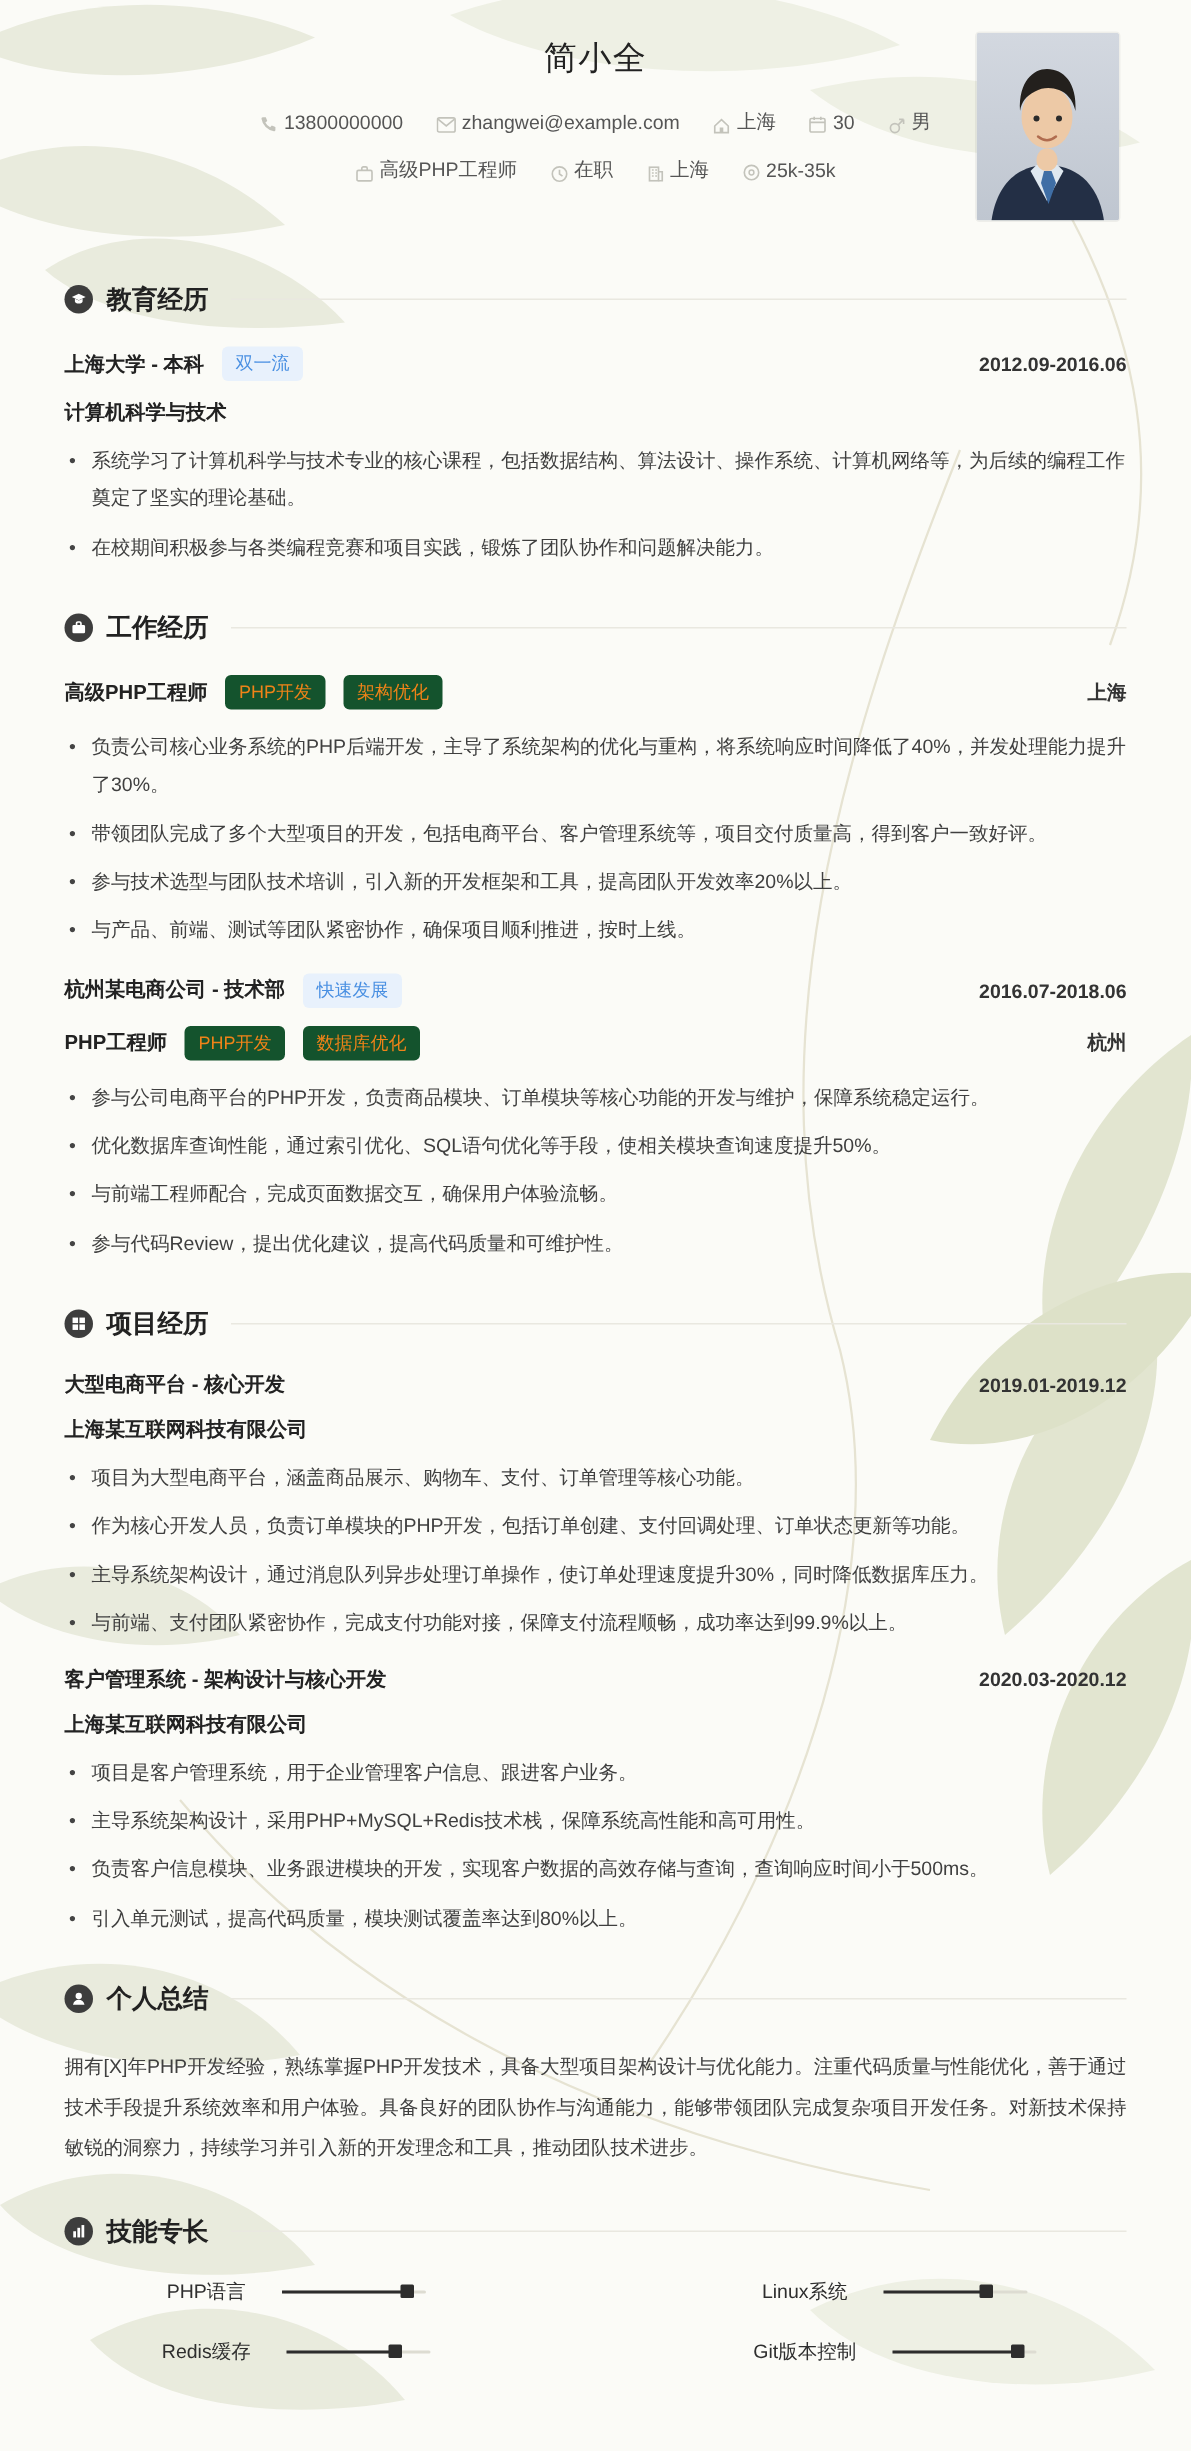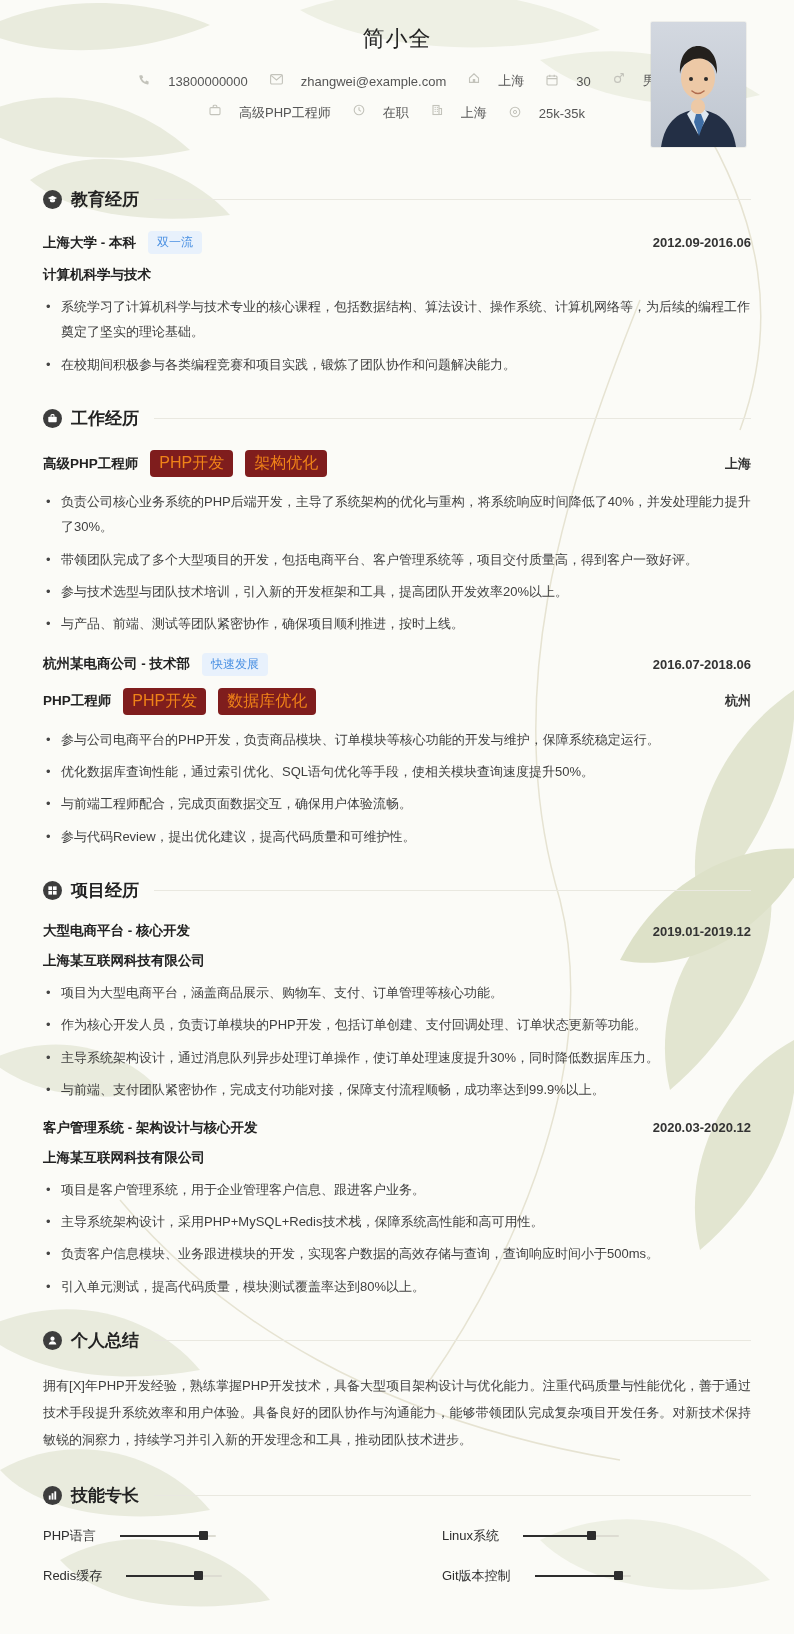--- a/index.html
+++ b/index.html
@@ -10,50 +10,50 @@
     color:#333;
   }
   
   .deco{position:absolute;inset:0;z-index:0;pointer-events:none;}
   .page{position:relative;z-index:1;padding:14px 43px 0 43px;}
 
   
   .header{position:relative;text-align:center;padding-top:4px;min-height:140px;}
   .name{font-size:22px;font-weight:400;color:#222;margin:6px 0 18px 0;letter-spacing:1px;}
   .contact-row{display:flex;justify-content:center;align-items:center;gap:22px;margin-bottom:14px;font-size:13px;color:#555;}
-  .ci{display:inline-flex;align-items:flex-start;gap:18px;white-space:nowrap;}
+  .ci{display:inline-flex;align-items:flex-end;gap:4px;white-space:nowrap;}
   .ci svg{flex:0 0 auto;}
   .photo{position:absolute;top:8px;right:5px;width:95px;height:125px;border-radius:2px;overflow:hidden;box-shadow:0 0 0 1px rgba(0,0,0,.05);}
 
   
   .sec-head{display:flex;align-items:center;gap:9px;margin:30px 0 20px 0;}
   .sec-ico{width:19px;height:19px;border-radius:50%;background:#3d3d3d;display:inline-flex;align-items:center;justify-content:center;flex:0 0 auto;}
   .sec-title{font-size:17px;font-weight:700;color:#222;margin:0;white-space:nowrap;}
   .rule{flex:1;height:1px;background:#e9e8e0;margin-left:6px;}
 
   
   .entry{margin-bottom:16px;}
   .erow{display:flex;justify-content:space-between;align-items:center;margin-bottom:12px;}
   .erow .left{display:flex;align-items:center;gap:12px;}
   .etitle{font-size:13.5px;font-weight:700;color:#222;}
   .date{font-size:13px;font-weight:700;color:#333;}
   .loc{font-size:13px;font-weight:700;color:#333;}
   .badge{font-size:12px;padding:3px 9px;border-radius:4px;background:#e8f1fc;color:#4a90e2;}
-  .tag{font-size:16px;padding:3px 9px;border-radius:4px;background:#7f1d1d;color:#f08318;}
+  .tag{font-size:12px;padding:3px 9px;border-radius:4px;background:#14532d;color:#f08318;}
   .subtitle{font-size:13.5px;font-weight:700;color:#222;margin-bottom:10px;}
   ul.blist{list-style:none;margin:0;padding:0;}
   ul.blist li{position:relative;padding-left:18px;font-size:13px;line-height:1.95;color:#3f3f3f;margin-bottom:7px;}
   ul.blist li::before{content:"•";position:absolute;left:3px;top:0;color:#444;}
 
   
   .summary-text{font-size:13px;line-height:2.1;color:#3f3f3f;margin:0;text-align:justify;}
 
   
   .skills-grid{display:grid;grid-template-columns:1fr 1fr;column-gap:90px;row-gap:22px;margin-top:4px;}
-  .skill{display:flex;align-items:center;gap:24px;}
+  .skill{display:flex;align-items:center;gap:24px;justify-content:center;}
   .skill-name{font-size:13px;color:#2e2e2e;white-space:nowrap;}
   .track{position:relative;width:96px;height:2px;background:#dddcd2;border-radius:1px;flex:0 0 auto;}
   .fill{position:absolute;left:0;top:0;height:2px;background:#2d2d2d;}
   .knob{position:absolute;right:-4px;top:-4px;width:9px;height:9px;background:#2d2d2d;border-radius:1px;}
 </style>
 </head>
 <body>
 
 <svg class="deco" viewBox="0 0 794 1634" xmlns="http://www.w3.org/2000/svg">
   <g fill="#e9ebdd">

